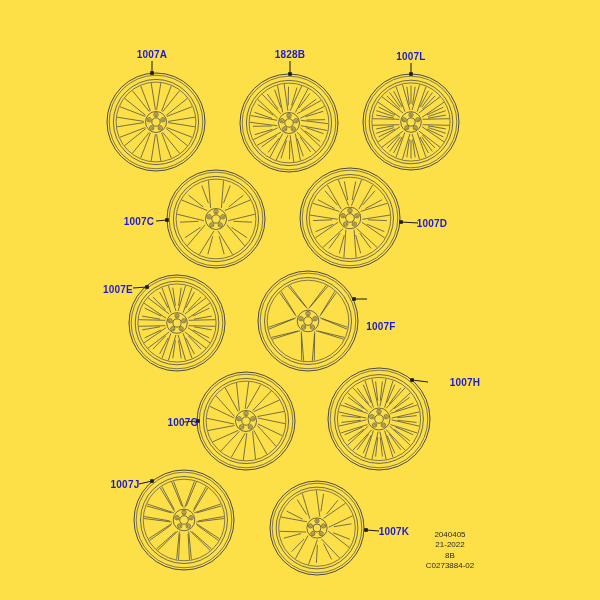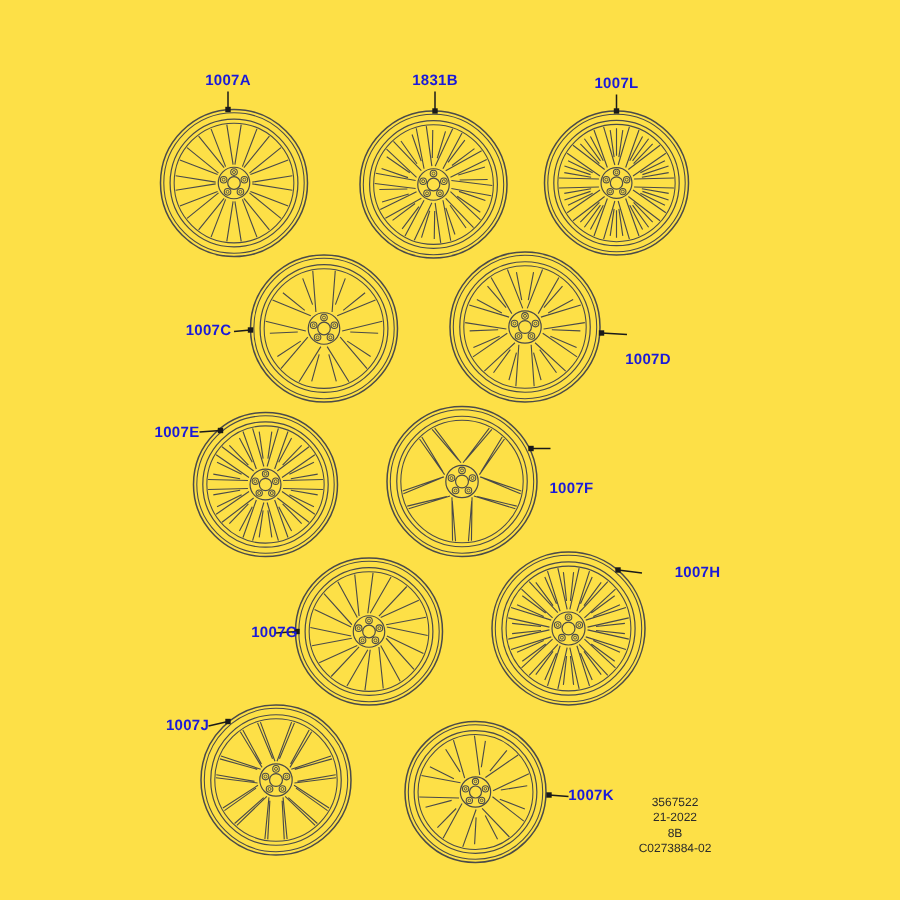--- a/index.html
+++ b/index.html
@@ -268,31 +268,31 @@
         <circle cx="310.4" cy="525.9" r="2.1" stroke-width="0.7"></circle>
         <circle cx="310.4" cy="525.9" r="0.9" stroke-width="0.6"></circle>
       </g>
       <g>
         <line x1="379" y1="531" x2="366" y2="530" stroke="#1a1a1a" stroke-width="1"></line>
         <rect x="364.2" y="528.2" width="3.6" height="3.6" fill="#1a1a1a" stroke="none"></rect>
       </g>
     </svg>
 
   <div class="part-label" style="left: 152px; top: 54px; color: rgb(26, 26, 217);">1007A</div>
-  <div class="part-label" style="left: 290px; top: 54px; color: rgb(26, 26, 217);">1831B</div>
+  <div class="part-label" style="left: 290px; top: 54px; color: rgb(26, 26, 217);">1828B</div>
   <div class="part-label" style="left: 411px; top: 56px; color: rgb(26, 26, 217); text-align: center;">1007L</div>
   <div class="part-label" style="left: 139px; top: 221px; color: rgb(26, 26, 217);">1007C</div>
-  <div class="part-label" style="left: 432px; top: 223px; color: rgb(26, 26, 217); margin-top: 17px;">1007D</div>
+  <div class="part-label" style="left: 432px; top: 223px; color: rgb(26, 26, 217);">1007D</div>
   <div class="part-label" style="left: 118px; top: 289px; color: rgb(26, 26, 217);">1007E</div>
   <div class="part-label" style="left: 381px; top: 302px; color: rgb(26, 26, 217); margin-top: 24px;">1007F</div>
   <div class="part-label" style="left: 183px; top: 422px; color: rgb(26, 26, 217); text-align: right;">1007G</div>
   <div class="part-label" style="left: 443px; top: 382px; color: rgb(26, 26, 217); padding-left: 44px;">1007H</div>
   <div class="part-label" style="left: 125px; top: 484px; color: rgb(26, 26, 217);">1007J</div>
   <div class="part-label" style="left: 394px; top: 531px; color: rgb(26, 26, 217);">1007K</div>
 
   <div class="ref-block">
-    <div>3567522</div>
+    <div>2040405</div>
     <div>21-2022</div>
     <div>8B</div>
     <div>C0273884-02</div>
   </div>
 
 </div>
 
 </body></html>

